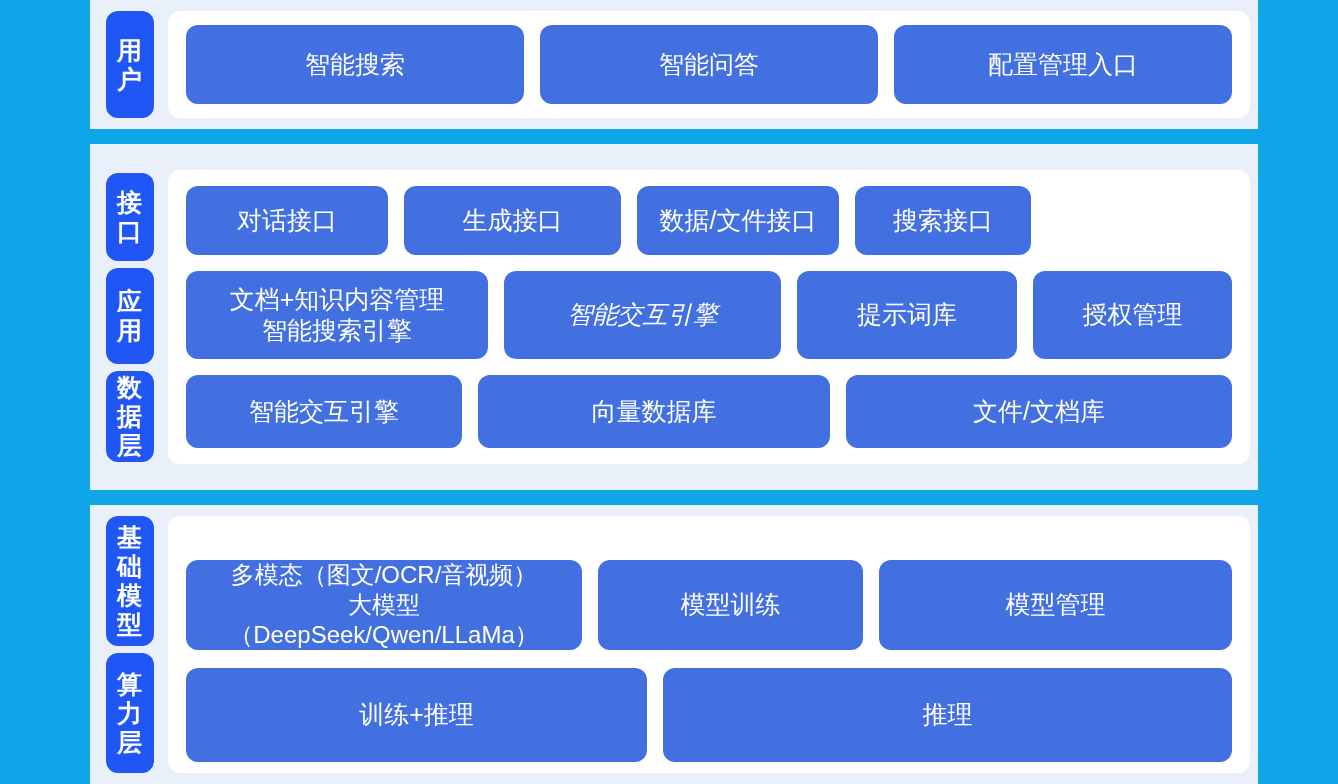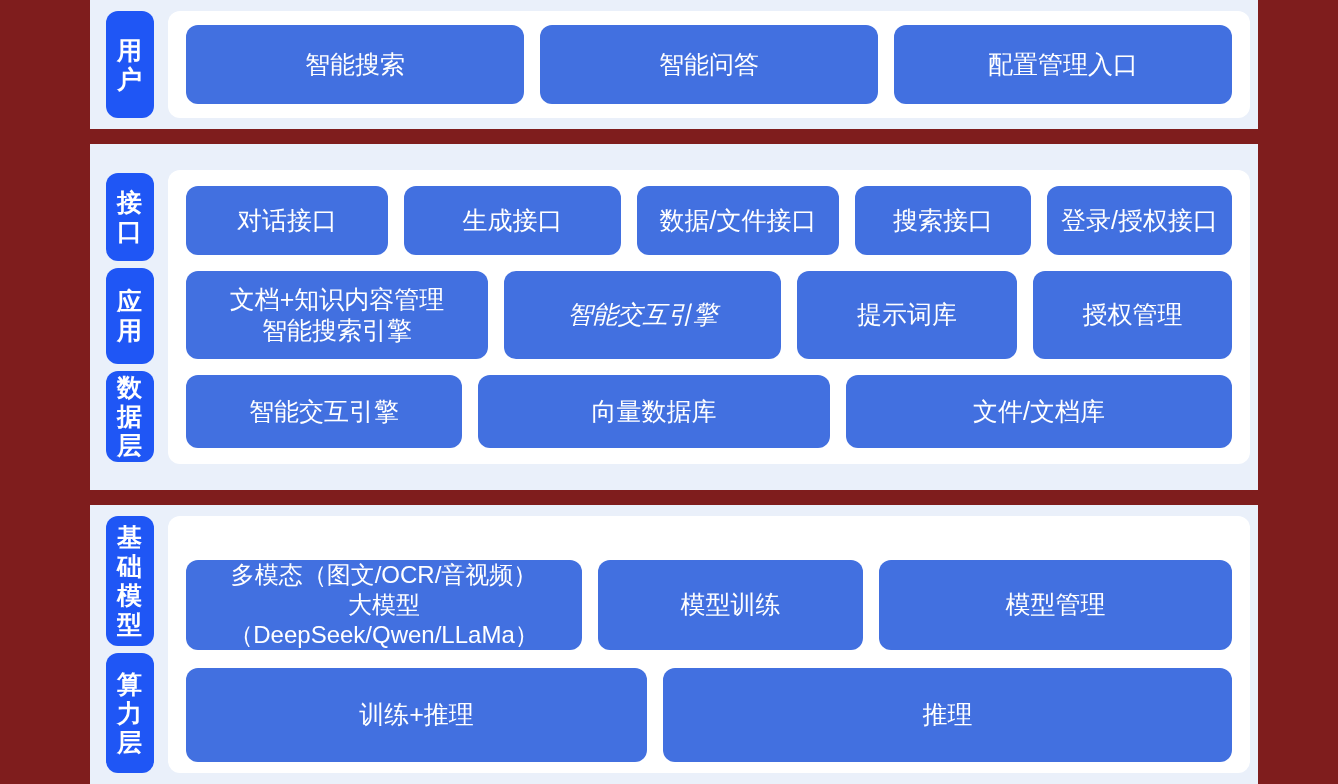--- a/index.html
+++ b/index.html
@@ -13,21 +13,21 @@
     height: 784px;
     overflow: hidden;
     font-family: "Liberation Sans", "DejaVu Sans", sans-serif;
     -webkit-font-smoothing: antialiased;
   }
 
   .diagram {
     position: relative;
     width: 1338px;
     height: 784px;
-    background: #7f1d1d;
+    background: #0ea5e9;
     box-sizing: border-box;
   }
 
   
   .section {
     position: absolute;
     left: 90px;
     width: 1168px;
     background: #eaf0fa;
     box-sizing: border-box;
@@ -180,21 +180,20 @@
         <span>数据层</span>
       </div>
     </div>
     <div class="panel">
 
       <div class="row row-interface">
         <div class="box box-i0">对话接口</div>
         <div class="box box-i1">生成接口</div>
         <div class="box box-i2">数据/文件接口</div>
         <div class="box box-i3">搜索接口</div>
-        <div class="box box-i4">登录/授权接口</div>
       </div>
 
       <div class="row row-app">
         <div class="box box-a0">文档+知识内容管理
 智能搜索引擎</div>
         <div class="box box-a1">智能交互引擎</div>
         <div class="box box-a2">提示词库</div>
         <div class="box box-a3">授权管理</div>
       </div>
 

